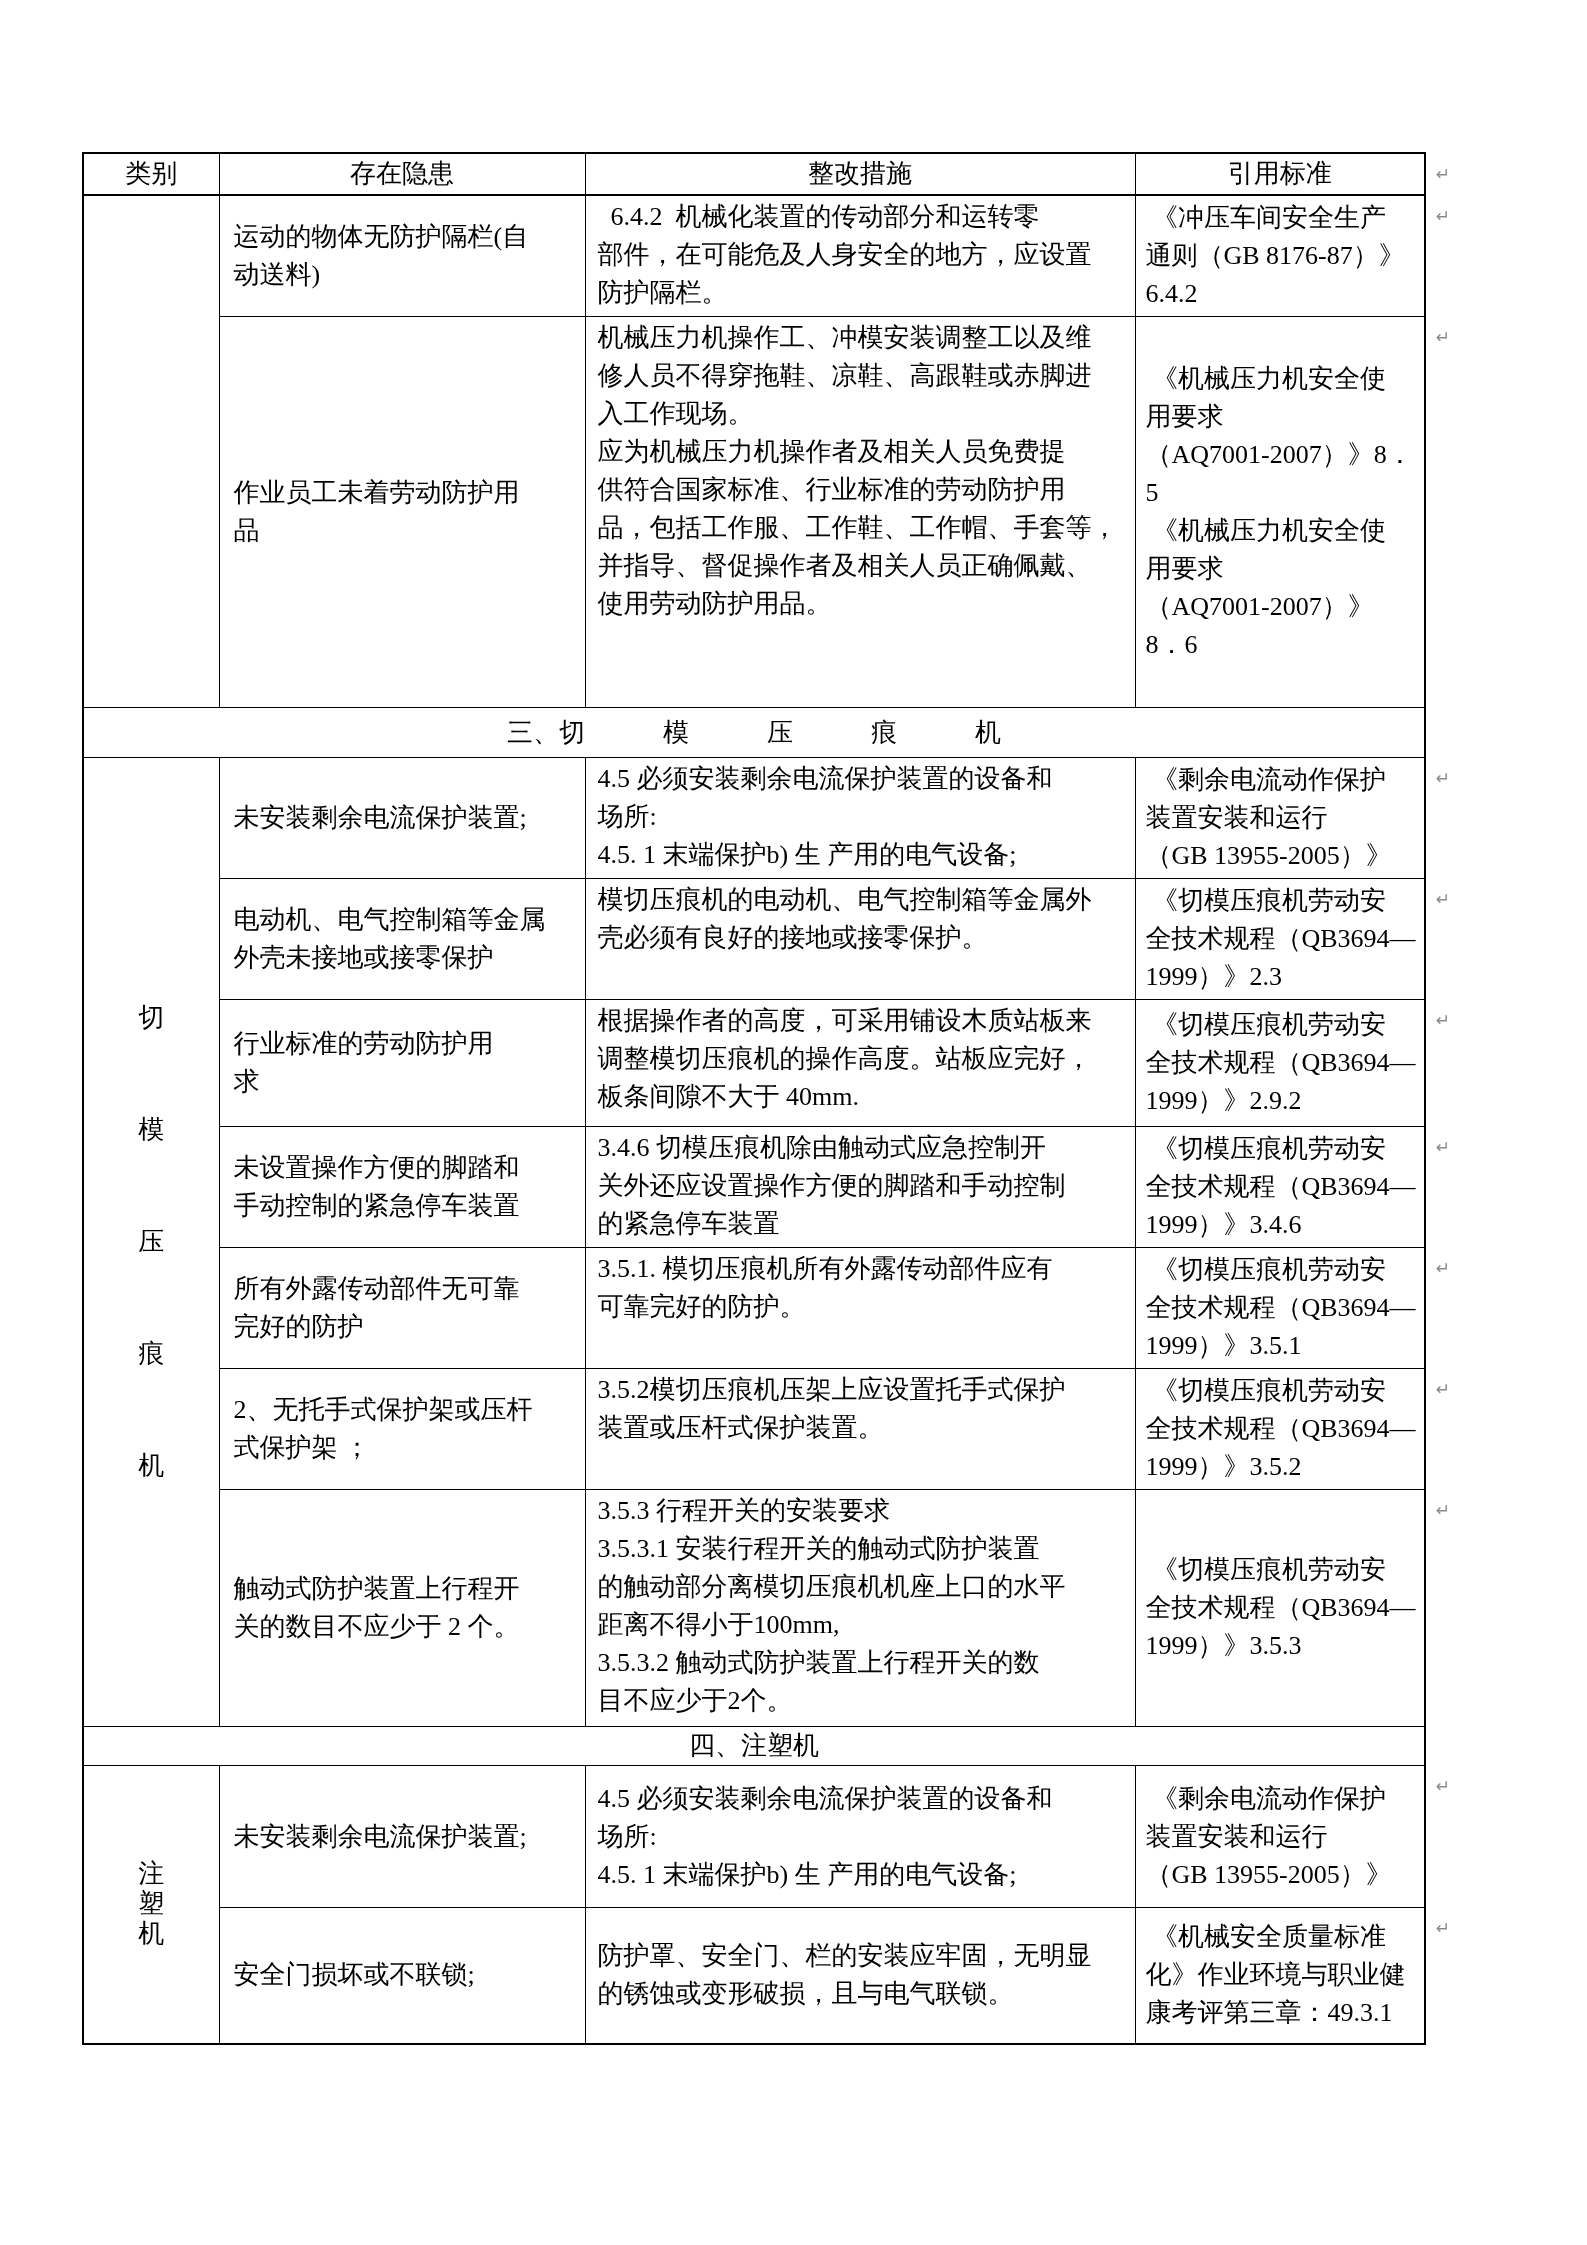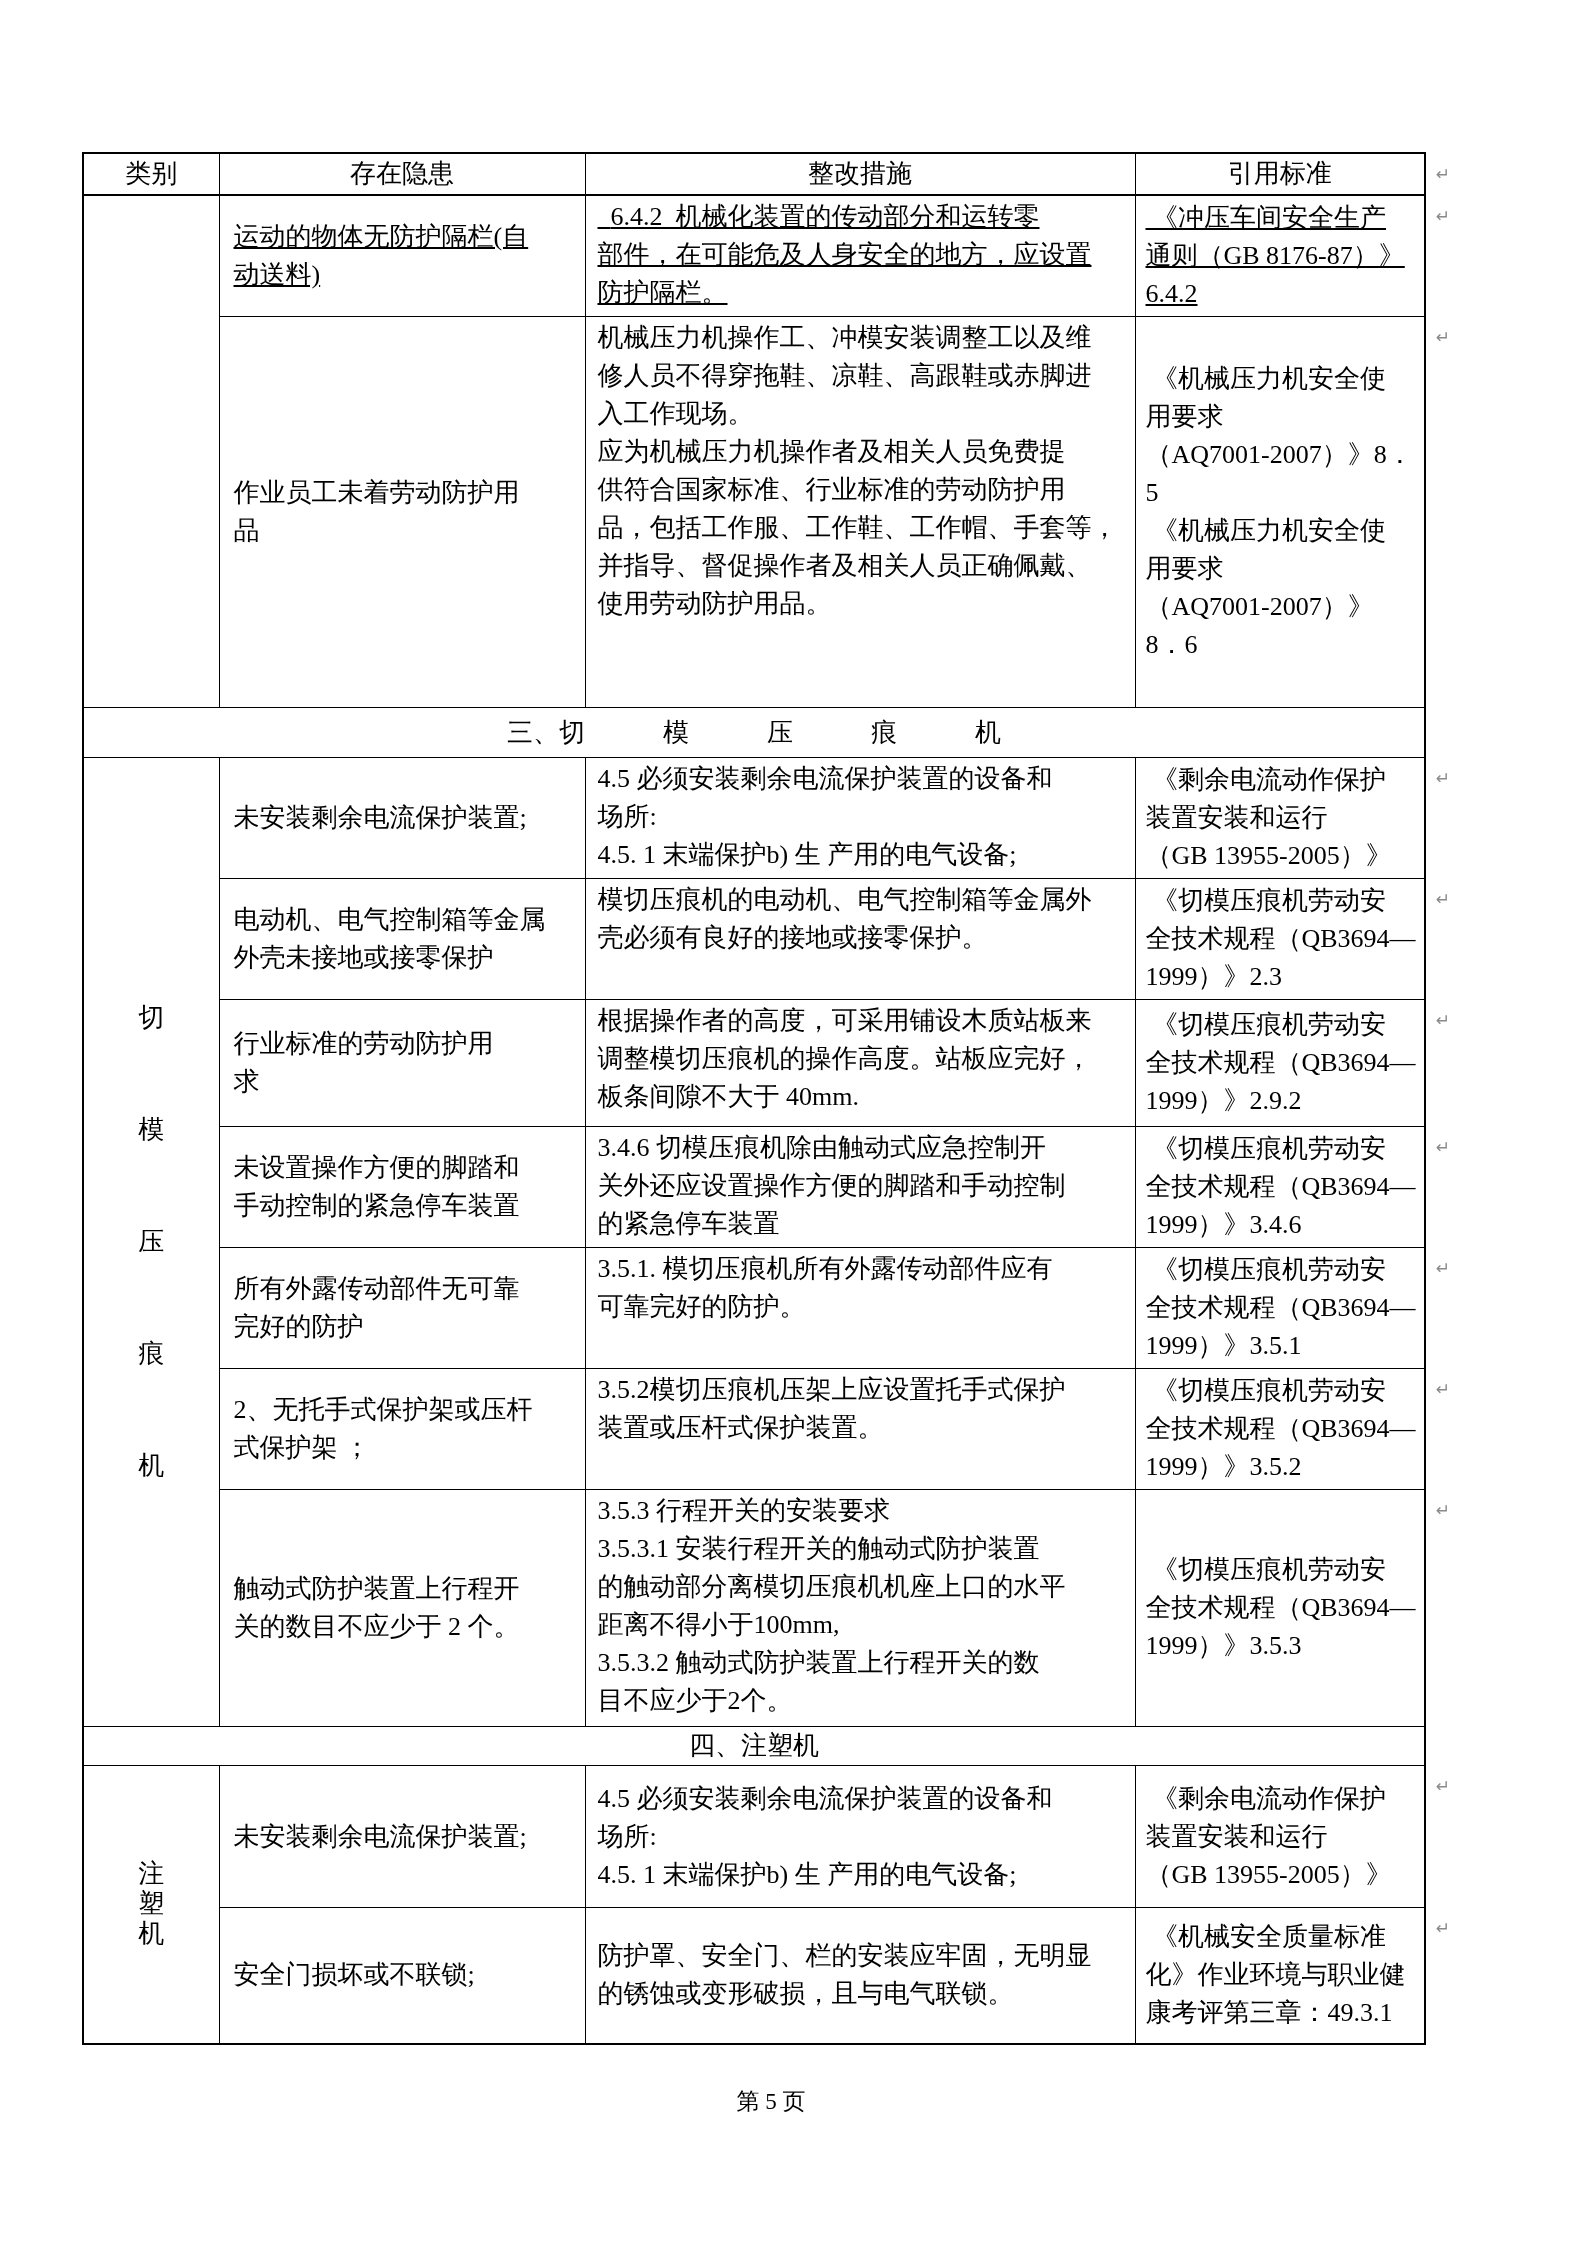--- a/index.html
+++ b/index.html
@@ -73,21 +73,21 @@
         <th><span>存在隐患</span></th>
         <th><span>整改措施</span></th>
         <th>
           <span>引用标准</span>
           <span class="pmark">↵</span>
         </th>
       </tr>
     </thead>
     <tbody>
 
-      <tr style="height:112px;text-decoration:underline;">
+      <tr style="height:112px;">
         <td class="cat-cell" rowspan="2"></td>
         <td class="hazard-cell">运动的物体无防护隔栏(自
 动送料)</td>
         <td class="measure-cell">  6.4.2  机械化装置的传动部分和运转零
 部件，在可能危及人身安全的地方，应设置
 防护隔栏。</td>
         <td class="standard-cell"><span> 《冲压车间安全生产
 通则（GB 8176-87）》
 6.4.2</span><span class="pmark">↵</span></td>
       </tr>
@@ -209,14 +209,13 @@
         <td class="hazard-cell">安全门损坏或不联锁;</td>
         <td class="measure-cell measure-mid">防护罩、安全门、栏的安装应牢固，无明显
 的锈蚀或变形破损，且与电气联锁。</td>
         <td class="standard-cell"><span> 《机械安全质量标准
 化》作业环境与职业健
 康考评第三章：49.3.1</span><span class="pmark">↵</span></td>
       </tr>
     </tbody>
   </table>
 
-  <div class="footer">第 5 页</div>
 </div>
 
 </body></html>

